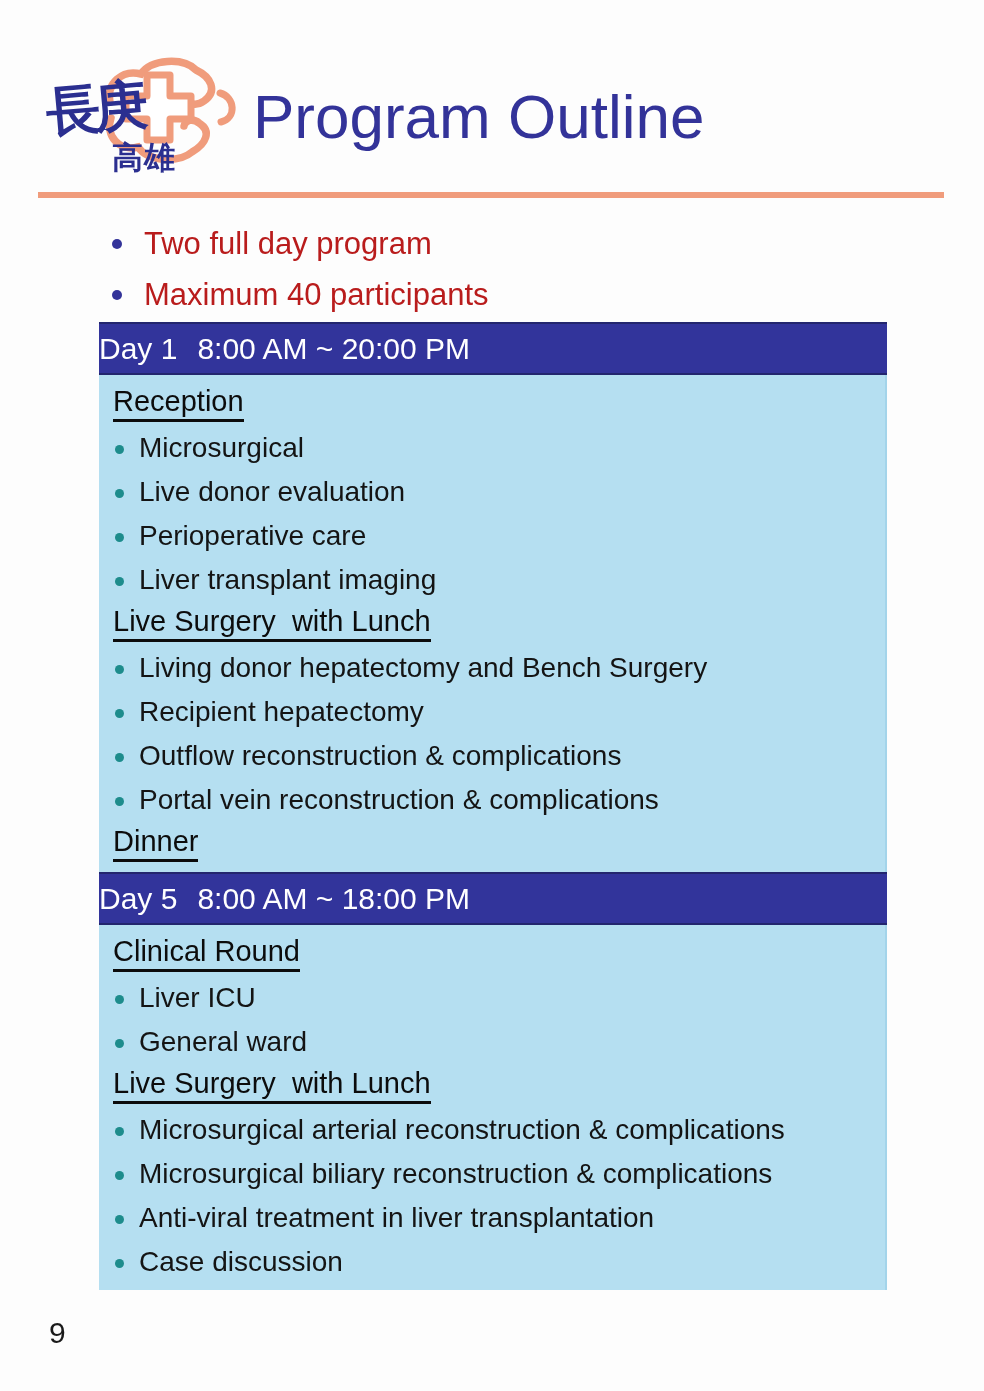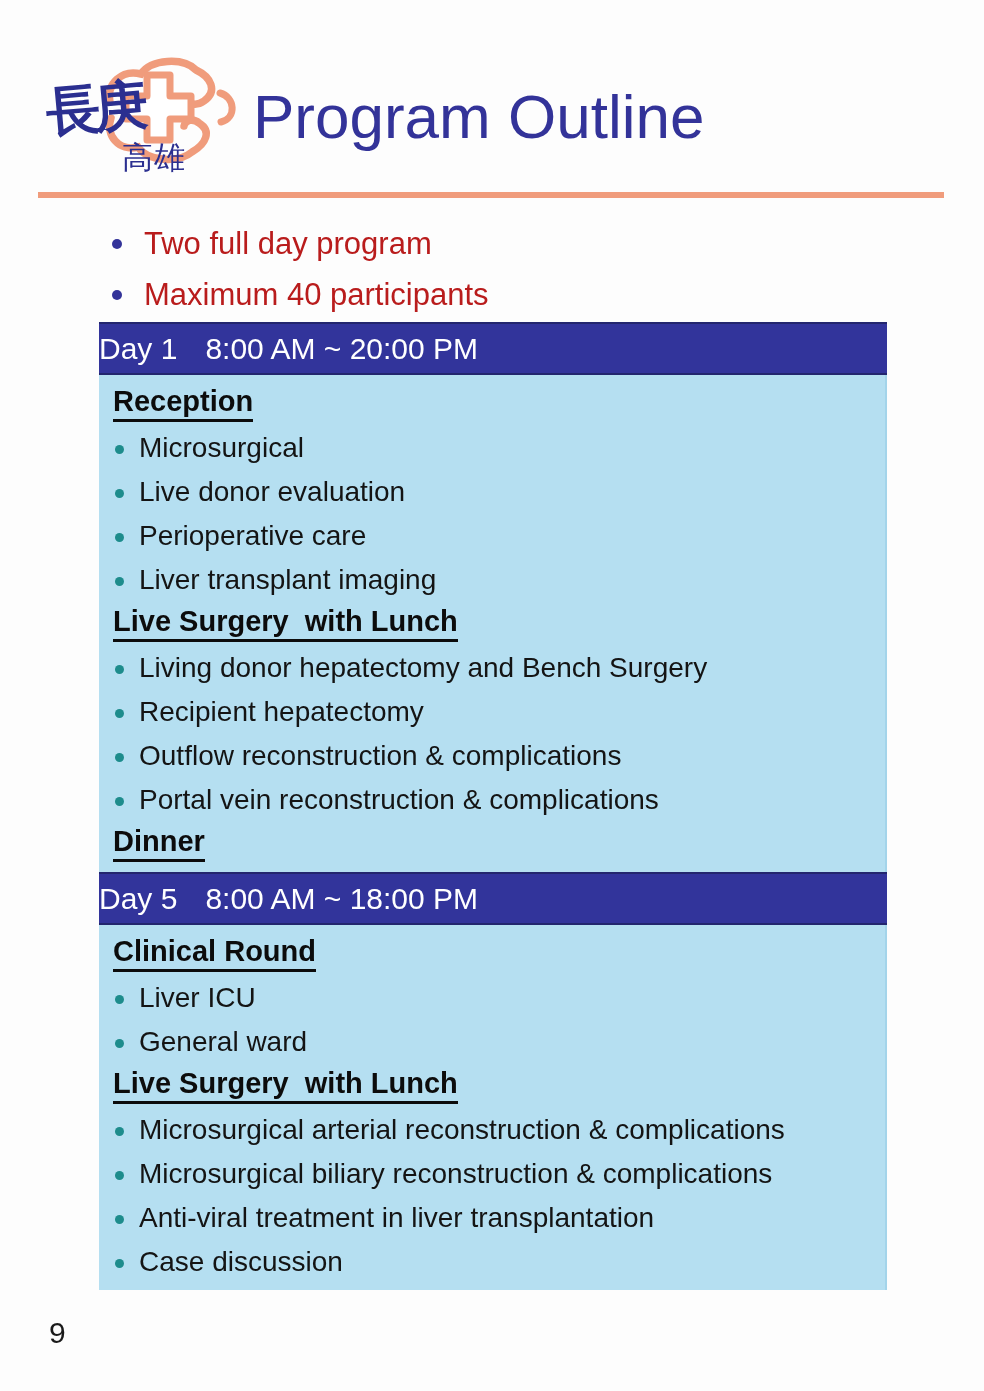--- a/index.html
+++ b/index.html
@@ -14,23 +14,23 @@
   
   .logo { position:absolute; left:50px; top:56px; width:195px; height:130px; }
   .logo svg { position:absolute; left:0; top:0; }
   .logo .zh-main {
     position:absolute; left:-4px; top:26px;
     font-family:"Liberation Serif", serif;
     font-size:54px; font-weight:bold; color:#2b2f90;
     letter-spacing:-6px; transform:rotate(-5deg); line-height:1;
   }
   .logo .zh-sub {
-    position:absolute; left:72px; top:86px;
+    position:absolute; left:62px; top:86px;
     font-family:"Liberation Serif", serif;
-    font-size:31px; font-weight:normal; color:#2b2f90;
+    font-size:31px; font-weight:bold; color:#2b2f90;
     letter-spacing:1px; line-height:1;
   }
 
   
   .page-title {
     position:absolute; left:253px; top:84px;
     font-size:62px; line-height:1.05; color:#333399;
     letter-spacing:0px;
   }
 
@@ -50,29 +50,29 @@
   .intro .itxt { font-size:31px; color:#b91c1c; }
 
   
   .schedule { position:absolute; left:99px; top:322px; width:788px; }
   .day-header {
     height:49px; background:#32349b;
     border-top:2px solid #23266e; border-bottom:2px solid #23266e;
     display:flex; align-items:center; padding-left:0;
     color:#ffffff; font-size:30px;
   }
-  .day-header .time { margin-left:28px; }
+  .day-header .time { margin-left:20px; }
   .day-panel {
     background:#b5dff1;
     border-right:2px solid #a3d4ea;
     padding:7px 0 6px 14px;
   }
   .row { height:44px; display:flex; align-items:center; }
   .hd {
-    font-size:29px; font-weight:bold; color:#0c0c0c;
+    font-size:29px; font-weight:normal; color:#0c0c0c;
     border-bottom:3px solid #0c0c0c; padding-bottom:1px;
     white-space:pre; line-height:1.1;
   }
   .dot {
     width:9px; height:9px; border-radius:50%;
     background:#1d8c8c; margin:2px 15px 0 2px; flex:none;
   }
   .itm { font-size:28px; color:#141414; white-space:pre; }
 
   

